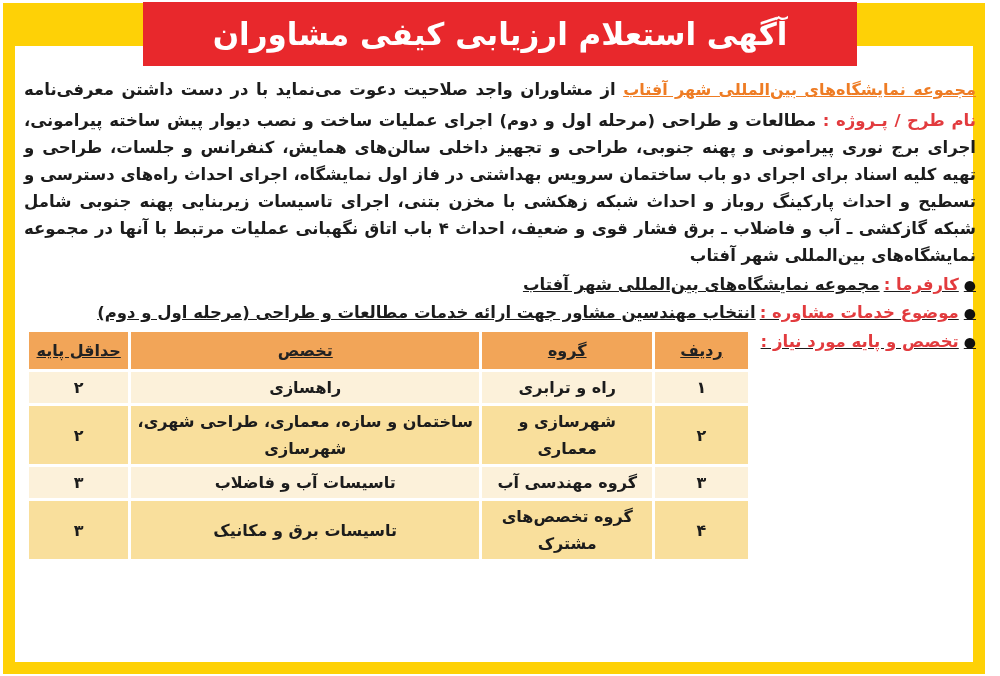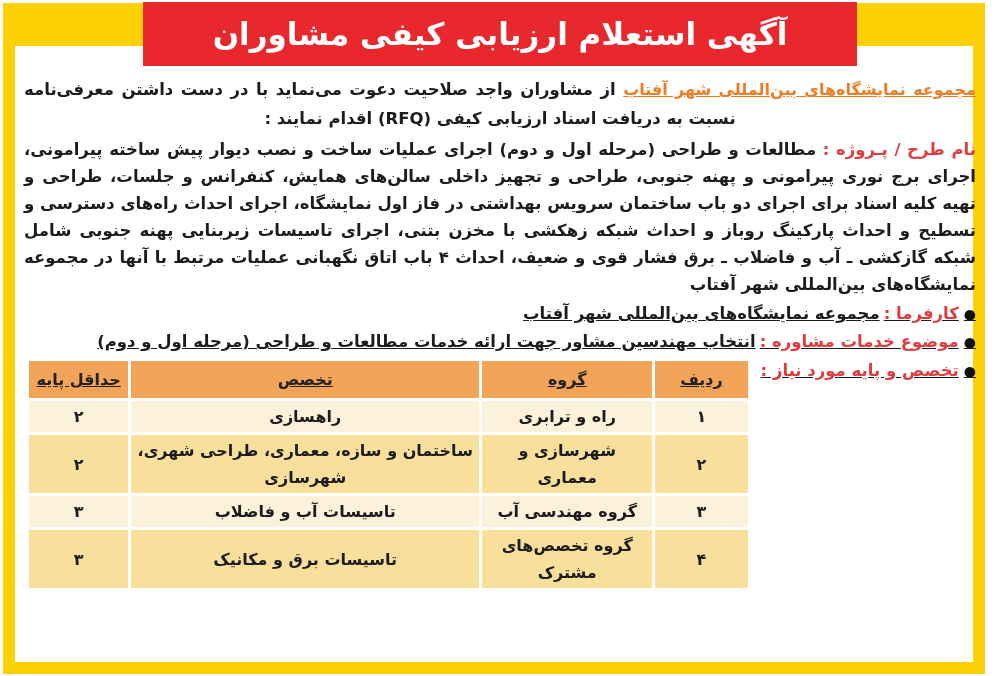--- a/index.html
+++ b/index.html
@@ -66,21 +66,20 @@
 <div class="page">
   <div class="frame"></div>
 
   <div class="banner">
     <span class="title">آگهی استعلام ارزیابی کیفی مشاوران</span>
   </div>
 
   <div class="content">
 
     <div class="intro1"><span class="org">مجموعه نمایشگاه‌های بین‌المللی شهر آفتاب</span> <span>از مشاوران واجد صلاحیت دعوت می‌نماید با در دست داشتن معرفی‌نامه</span></div>
-    <div class="intro2">نسبت به دریافت اسناد ارزیابی کیفی (RFQ) اقدام نمایند :</div>
 
     <div class="project"><span class="red">نام طرح / پـروژه :</span> <span>مطالعات و طراحی (مرحله اول و دوم)</span> <span>اجرای عملیات ساخت و نصب دیوار پیش ساخته پیرامونی، اجرای برج نوری پیرامونی و پهنه جنوبی، طراحی و تجهیز داخلی سالن‌های همایش، کنفرانس و جلسات، طراحی و تهیه کلیه اسناد برای اجرای دو باب ساختمان سرویس بهداشتی در فاز اول نمایشگاه، اجرای احداث راه‌های دسترسی و تسطیح و احداث پارکینگ روباز و احداث شبکه زهکشی با مخزن بتنی، اجرای تاسیسات زیربنایی پهنه جنوبی شامل شبکه گازکشی ـ آب و فاضلاب ـ برق فشار قوی و ضعیف، احداث ۴ باب اتاق نگهبانی عملیات مرتبط با آنها در مجموعه نمایشگاه‌های بین‌المللی شهر آفتاب</span></div>
 
     <div class="bullets">
       <div class="bullet"><span class="dot">●</span><span class="lbl">کارفرما :</span><span>مجموعه نمایشگاه‌های بین‌المللی شهر آفتاب</span></div>
       <div class="bullet"><span class="dot">●</span><span class="lbl">موضوع خدمات مشاوره :</span><span>انتخاب مهندسین مشاور جهت ارائه خدمات مطالعات و طراحی (مرحله اول و دوم)</span></div>
     </div>
 
     <div class="spec-row">
       <div class="spec-label bullet"><span class="dot">●</span><span class="lbl">تخصص و پایه مورد نیاز :</span></div>

